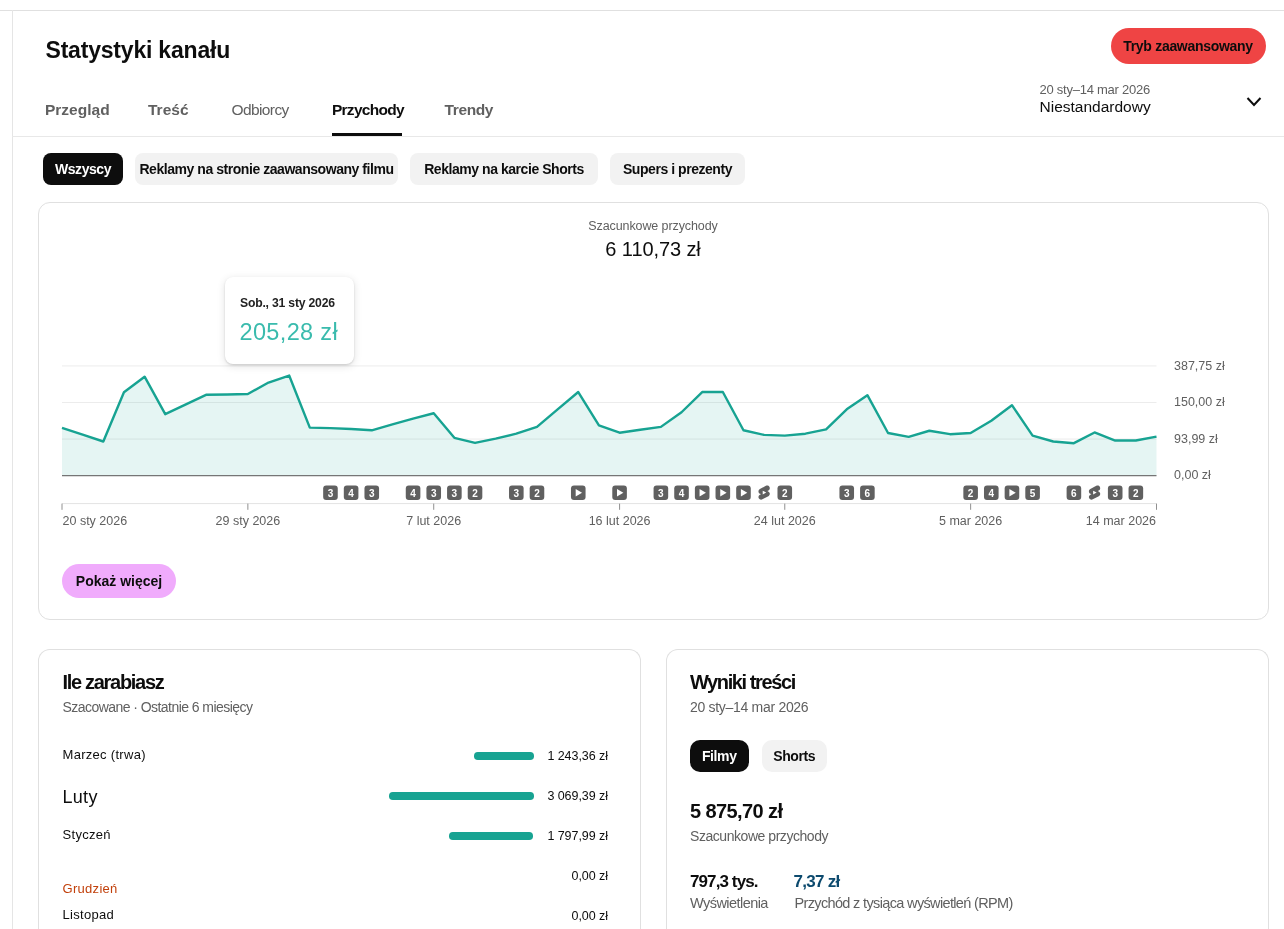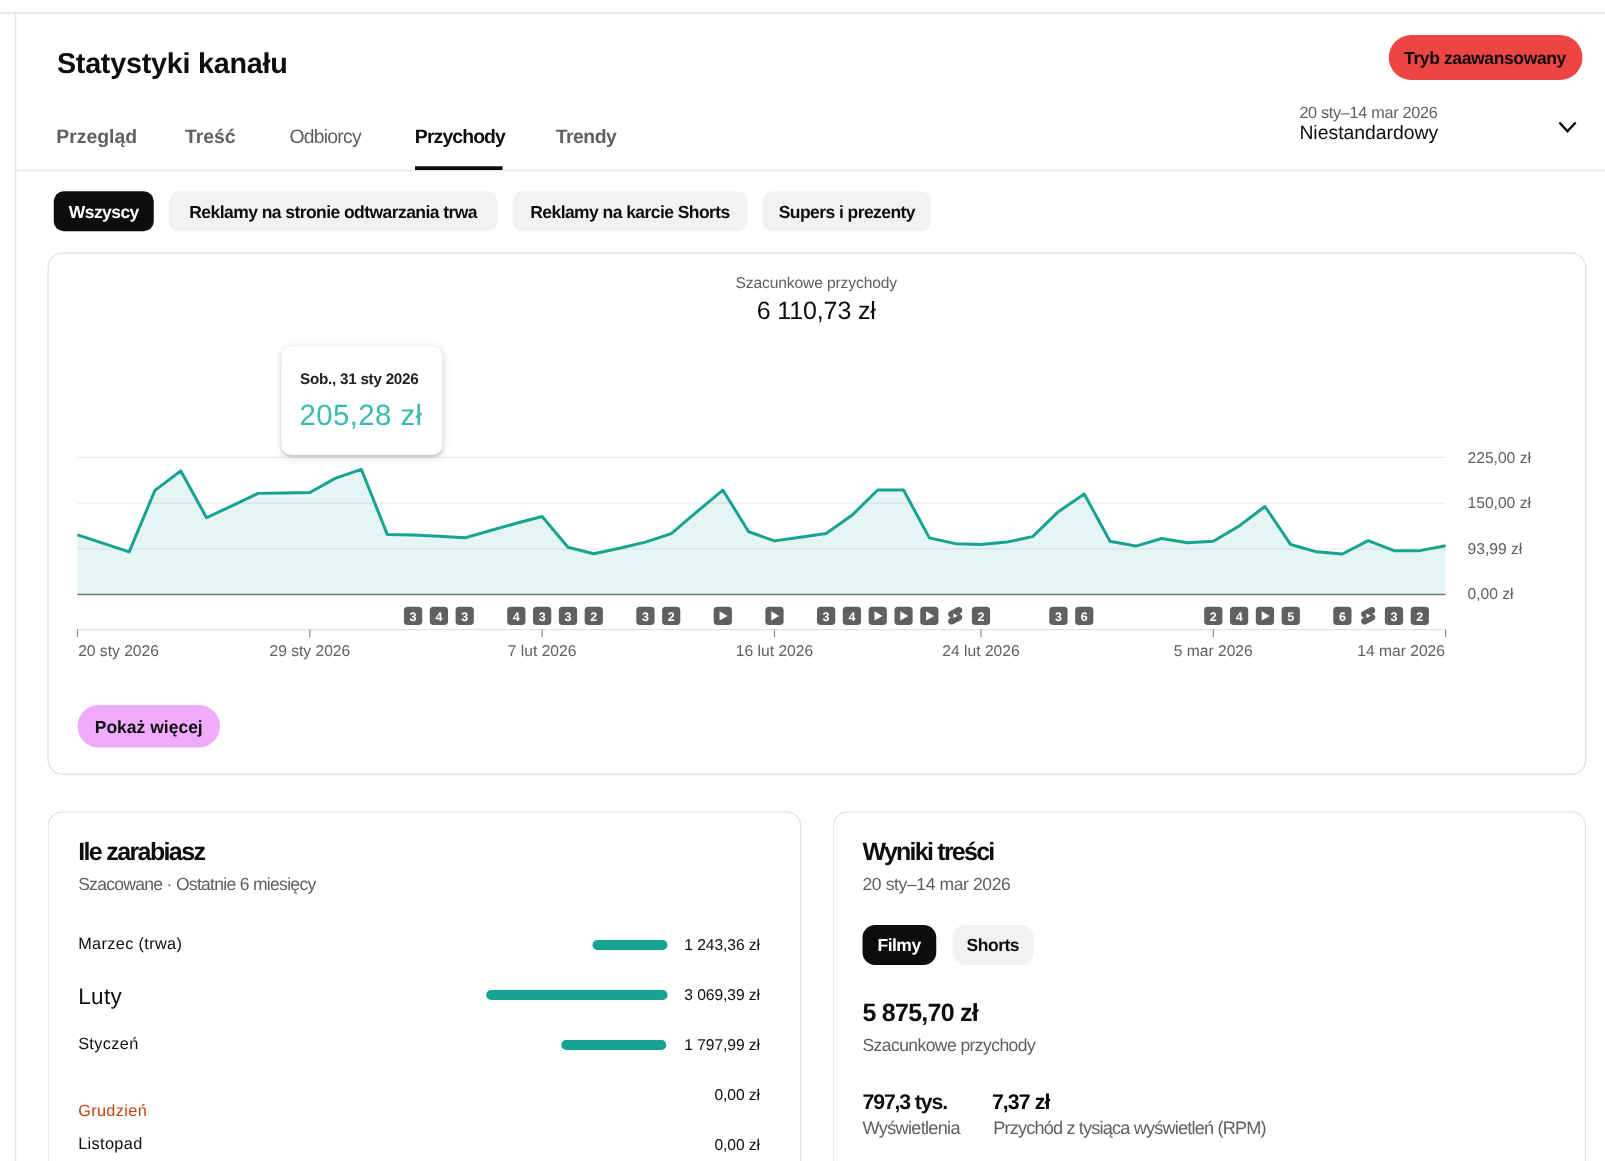--- a/index.html
+++ b/index.html
@@ -13,21 +13,21 @@
 <div style="position:absolute;left:331.9px;top:101.4px;font-size:15.5px;font-weight:700;letter-spacing:-0.7px;color:#0d0d0d">Przychody</div>
 <div style="position:absolute;left:444.6px;top:101.4px;font-size:15.5px;font-weight:700;letter-spacing:-0.4px;color:#606060">Trendy</div>
 <div style="position:absolute;left:331.9px;top:133.2px;width:70.3px;height:2.8px;background:#0d0d0d"></div>
 <div style="position:absolute;left:12px;top:136.2px;width:1272px;height:1px;background:#e8e8e8"></div>
 <div style="position:absolute;left:1039.5px;top:82.3px;font-size:13px;letter-spacing:-0.25px;color:#606060;white-space:nowrap">20 sty–14 mar 2026</div>
 <div style="position:absolute;left:1039.5px;top:97.6px;font-size:15.5px;color:#0d0d0d;white-space:nowrap">Niestandardowy</div>
 <svg style="position:absolute;left:1245.5px;top:96px" width="16" height="12" viewBox="0 0 16 12">
     <path d="M1.5 2 L8 9 L14.5 2" fill="none" stroke="#0d0d0d" stroke-width="2"></path>
   </svg>
 <div style="position:absolute;left:43px;top:152.5px;width:80px;height:32px;background:#0d0d0d;border-radius:8px;color:#fff;font-size:14px;font-weight:700;letter-spacing:-0.45px;display:flex;align-items:center;justify-content:center;white-space:nowrap">Wszyscy</div>
-<div style="position:absolute;left:135px;top:152.5px;width:263px;height:32px;background:#f2f2f2;border-radius:8px;color:#0d0d0d;font-size:14px;font-weight:700;letter-spacing:-0.45px;display:flex;align-items:center;justify-content:center;white-space:nowrap">Reklamy na stronie odtwarzania trwa</div>
+<div style="position:absolute;left:135px;top:152.5px;width:263px;height:32px;background:#f2f2f2;border-radius:8px;color:#0d0d0d;font-size:14px;font-weight:700;letter-spacing:-0.45px;display:flex;align-items:center;justify-content:center;white-space:nowrap">Reklamy na stronie zaawansowany filmu</div>
 <div style="position:absolute;left:410px;top:152.5px;width:188px;height:32px;background:#f2f2f2;border-radius:8px;color:#0d0d0d;font-size:14px;font-weight:700;letter-spacing:-0.45px;display:flex;align-items:center;justify-content:center;white-space:nowrap">Reklamy na karcie Shorts</div>
 <div style="position:absolute;left:610px;top:152.5px;width:135px;height:32px;background:#f2f2f2;border-radius:8px;color:#0d0d0d;font-size:14px;font-weight:700;letter-spacing:-0.45px;display:flex;align-items:center;justify-content:center;white-space:nowrap">Supers i prezenty</div>
 <div style="position:absolute;left:37.5px;top:201.5px;width:1231px;height:418.5px;border:1px solid #e0e0e0;border-radius:12px"></div>
 <div style="position:absolute;left:37.5px;top:649px;width:603px;height:281px;border:1px solid #e0e0e0;border-radius:12px 12px 0 0;border-bottom:none"></div>
 <div style="position:absolute;left:665.5px;top:649px;width:603px;height:281px;border:1px solid #e0e0e0;border-radius:12px 12px 0 0;border-bottom:none"></div>
 <div style="position:absolute;left:353px;top:219px;width:600px;text-align:center;font-size:12.5px;letter-spacing:-0.1px;color:#606060">Szacunkowe przychody</div>
 <div style="position:absolute;left:353px;top:237.6px;width:600px;text-align:center;font-size:20px;letter-spacing:-0.1px;color:#0d0d0d">6 110,73 zł</div>
 <svg width="1284" height="929" viewBox="0 0 1284 929" style="position:absolute;left:0;top:0">
 <line x1="62" y1="365.95" x2="1156.5" y2="365.95" stroke="#ececec" stroke-width="1"></line>
     <line x1="62" y1="402.5" x2="1156.5" y2="402.5" stroke="#ececec" stroke-width="1"></line>
@@ -98,21 +98,21 @@
       <path d="M10 14.65v-5.3L15 12l-5 2.65zm7.77-4.33l-1.2-.5L18 9.06c1.84-.96 2.53-3.23 1.56-5.06s-3.24-2.53-5.07-1.56L6 6.94c-1.29.68-2.07 2.04-2 3.49.07 1.42.93 2.67 2.22 3.25.03.01 1.2.5 1.2.5L6 14.93c-1.83.97-2.53 3.24-1.56 5.07.97 1.83 3.24 2.53 5.07 1.56l8.5-4.5c1.29-.68 2.06-2.04 1.99-3.49-.07-1.42-.94-2.68-2.23-3.25z" fill="#606060"></path>
     </g>
 <rect x="1107.9" y="485.4" width="14.6" height="14.6" rx="3" fill="#606060"></rect>
 <text x="1115.2" y="496.5" font-size="10" font-weight="bold" fill="#fff" text-anchor="middle" font-family="Liberation Sans,sans-serif">3</text>
 <rect x="1128.55" y="485.4" width="14.6" height="14.6" rx="3" fill="#606060"></rect>
 <text x="1135.85" y="496.5" font-size="10" font-weight="bold" fill="#fff" text-anchor="middle" font-family="Liberation Sans,sans-serif">2</text>
 </svg>
 <div style="position:absolute;left:225px;top:277px;width:128.5px;height:86.5px;background:#fff;border-radius:8px;box-shadow:0 1px 2px rgba(0,0,0,.14),0 2px 8px rgba(0,0,0,.12)"></div>
 <div style="position:absolute;left:240px;top:296.2px;font-size:12.2px;font-weight:700;letter-spacing:-0.2px;color:#222;white-space:nowrap">Sob., 31 sty 2026</div>
 <div style="position:absolute;left:239.5px;top:318.8px;font-size:23.5px;letter-spacing:0.35px;color:#3abbad;white-space:nowrap">205,28 zł</div>
-<div style="position:absolute;left:1174px;top:358.8px;font-size:12.5px;color:#606060;white-space:nowrap">225,00 zł</div>
+<div style="position:absolute;left:1174px;top:358.8px;font-size:12.5px;color:#606060;white-space:nowrap">387,75 zł</div>
 <div style="position:absolute;left:1174px;top:395.3px;font-size:12.5px;color:#606060;white-space:nowrap">150,00 zł</div>
 <div style="position:absolute;left:1174px;top:431.8px;font-size:12.5px;color:#606060;white-space:nowrap">93,99 zł</div>
 <div style="position:absolute;left:1174px;top:468.40000000000003px;font-size:12.5px;color:#606060;white-space:nowrap">0,00 zł</div>
 <div style="position:absolute;left:62.5px;top:513.5px;font-size:12.5px;color:#606060;white-space:nowrap">20 sty 2026</div>
 <div style="position:absolute;left:187.9px;top:513.5px;width:120px;text-align:center;font-size:12.5px;color:#606060;white-space:nowrap">29 sty 2026</div>
 <div style="position:absolute;left:373.7px;top:513.5px;width:120px;text-align:center;font-size:12.5px;color:#606060;white-space:nowrap">7 lut 2026</div>
 <div style="position:absolute;left:559.6px;top:513.5px;width:120px;text-align:center;font-size:12.5px;color:#606060;white-space:nowrap">16 lut 2026</div>
 <div style="position:absolute;left:724.8px;top:513.5px;width:120px;text-align:center;font-size:12.5px;color:#606060;white-space:nowrap">24 lut 2026</div>
 <div style="position:absolute;left:910.6px;top:513.5px;width:120px;text-align:center;font-size:12.5px;color:#606060;white-space:nowrap">5 mar 2026</div>
 <div style="position:absolute;left:1036px;top:513.5px;width:120px;text-align:right;font-size:12.5px;color:#606060;white-space:nowrap">14 mar 2026</div>
@@ -133,13 +133,13 @@
 <div style="position:absolute;left:62.5px;top:907.1px;font-size:13px;letter-spacing:0.3px;color:#0d0d0d;white-space:nowrap">Listopad</div>
 <div style="position:absolute;left:420px;top:908.8px;width:188px;text-align:right;font-size:12.5px;letter-spacing:-0.05px;color:#0d0d0d;white-space:nowrap">0,00 zł</div>
 <div style="position:absolute;left:690px;top:671px;font-size:20px;font-weight:700;letter-spacing:-1.4px;color:#0d0d0d">Wyniki treści</div>
 <div style="position:absolute;left:690px;top:699.4px;font-size:14px;letter-spacing:-0.3px;color:#606060">20 sty–14 mar 2026</div>
 <div style="position:absolute;left:690px;top:740px;width:58.5px;height:31.5px;background:#0d0d0d;border-radius:10px;color:#fff;font-size:14px;font-weight:700;letter-spacing:-0.4px;display:flex;align-items:center;justify-content:center">Filmy</div>
 <div style="position:absolute;left:761.5px;top:740px;width:65.5px;height:31.5px;background:#f2f2f2;border-radius:10px;color:#0d0d0d;font-size:14px;font-weight:700;letter-spacing:-0.4px;display:flex;align-items:center;justify-content:center">Shorts</div>
 <div style="position:absolute;left:690px;top:800px;font-size:20px;font-weight:700;letter-spacing:-0.6px;color:#0d0d0d;white-space:nowrap">5 875,70 zł</div>
 <div style="position:absolute;left:690px;top:827.5px;font-size:14px;letter-spacing:-0.45px;color:#606060;white-space:nowrap">Szacunkowe przychody</div>
 <div style="position:absolute;left:690px;top:872px;font-size:17px;font-weight:700;letter-spacing:-0.9px;color:#0d0d0d;white-space:nowrap">797,3 tys.</div>
 <div style="position:absolute;left:690px;top:895px;font-size:14.5px;letter-spacing:-0.55px;color:#606060;white-space:nowrap">Wyświetlenia</div>
-<div style="position:absolute;left:793.5px;top:872px;font-size:17px;font-weight:700;letter-spacing:-0.7px;color:#000000;white-space:nowrap">7,37 zł</div>
+<div style="position:absolute;left:793.5px;top:872px;font-size:17px;font-weight:700;letter-spacing:-0.7px;color:#0c4a6e;white-space:nowrap">7,37 zł</div>
 <div style="position:absolute;left:794.5px;top:895px;font-size:14.5px;letter-spacing:-0.65px;color:#606060;white-space:nowrap">Przychód z tysiąca wyświetleń (RPM)</div>
 </body></html>

